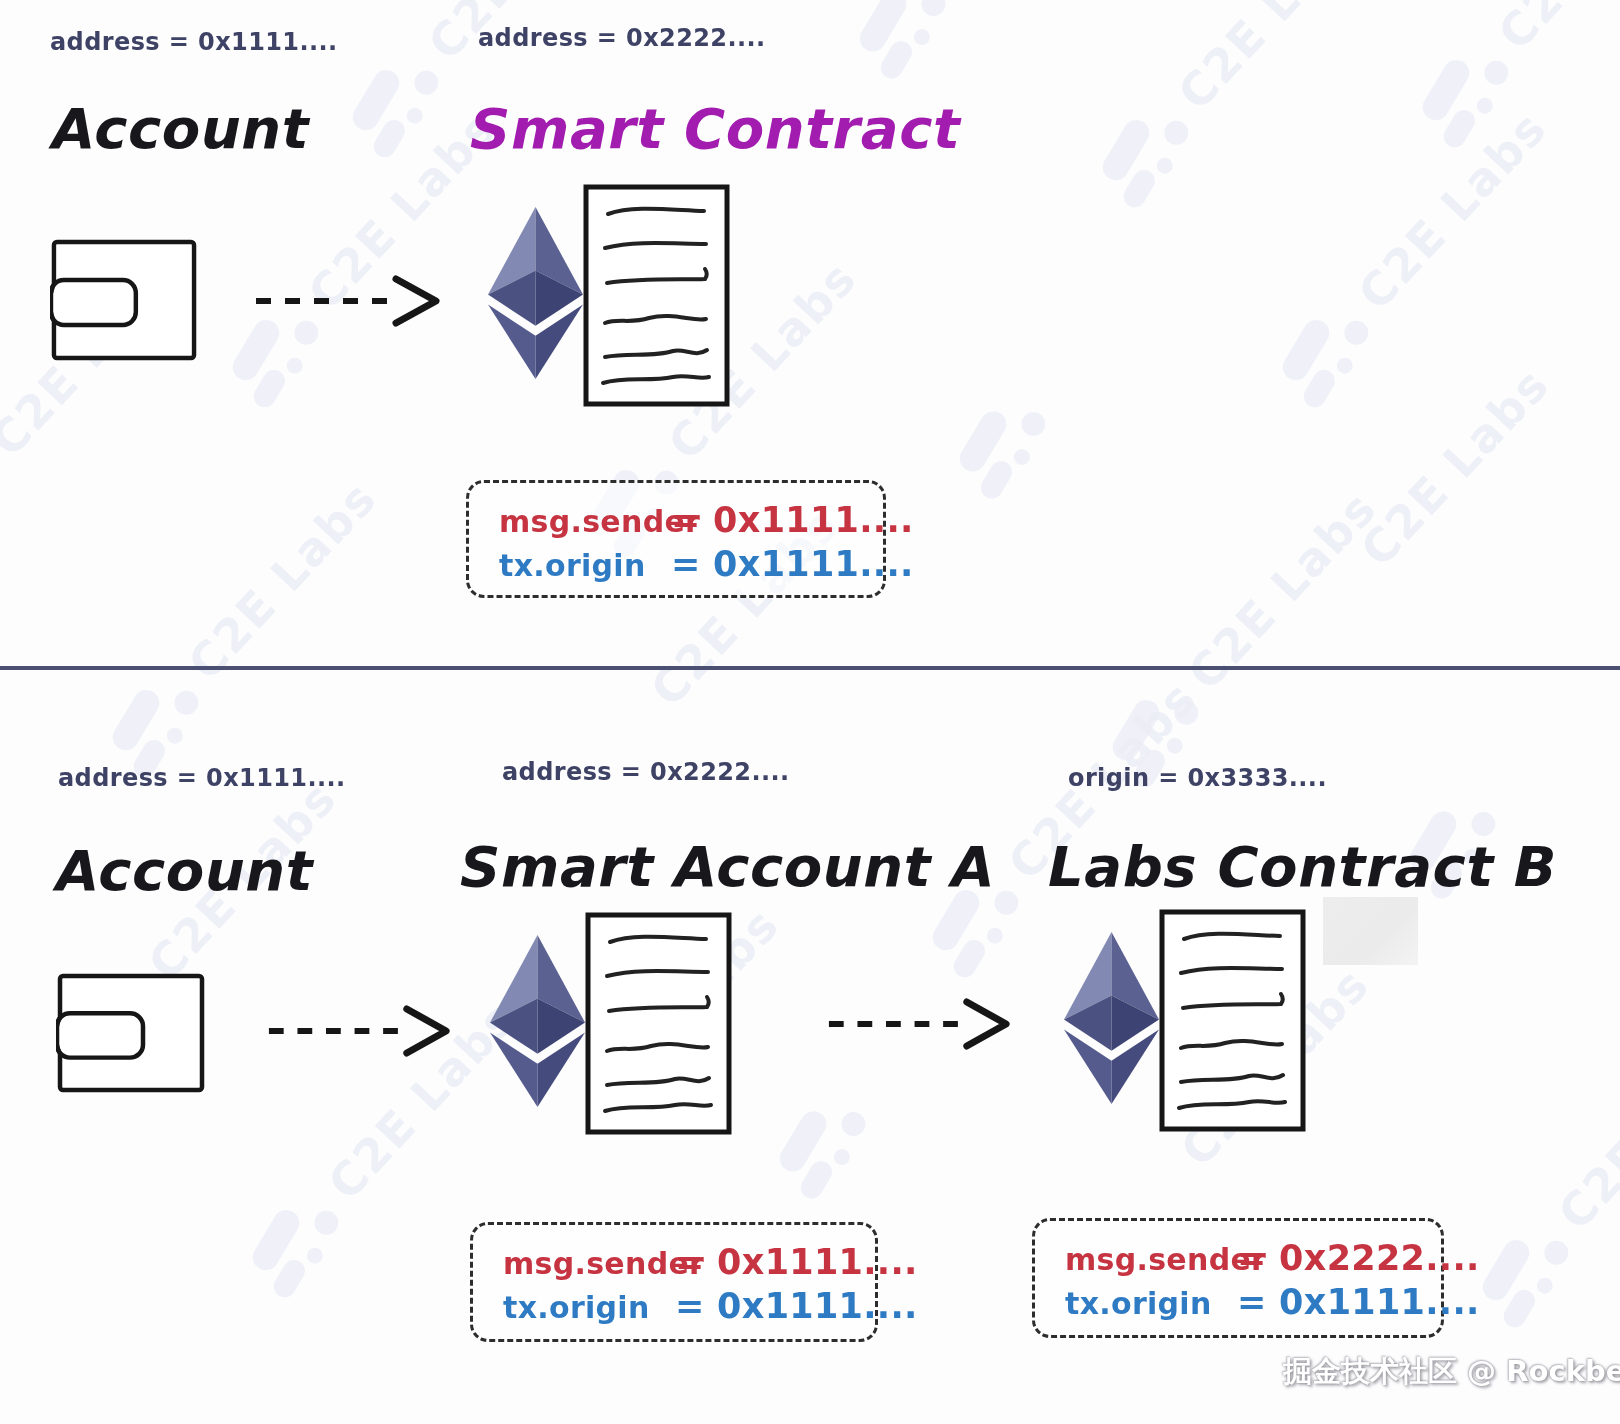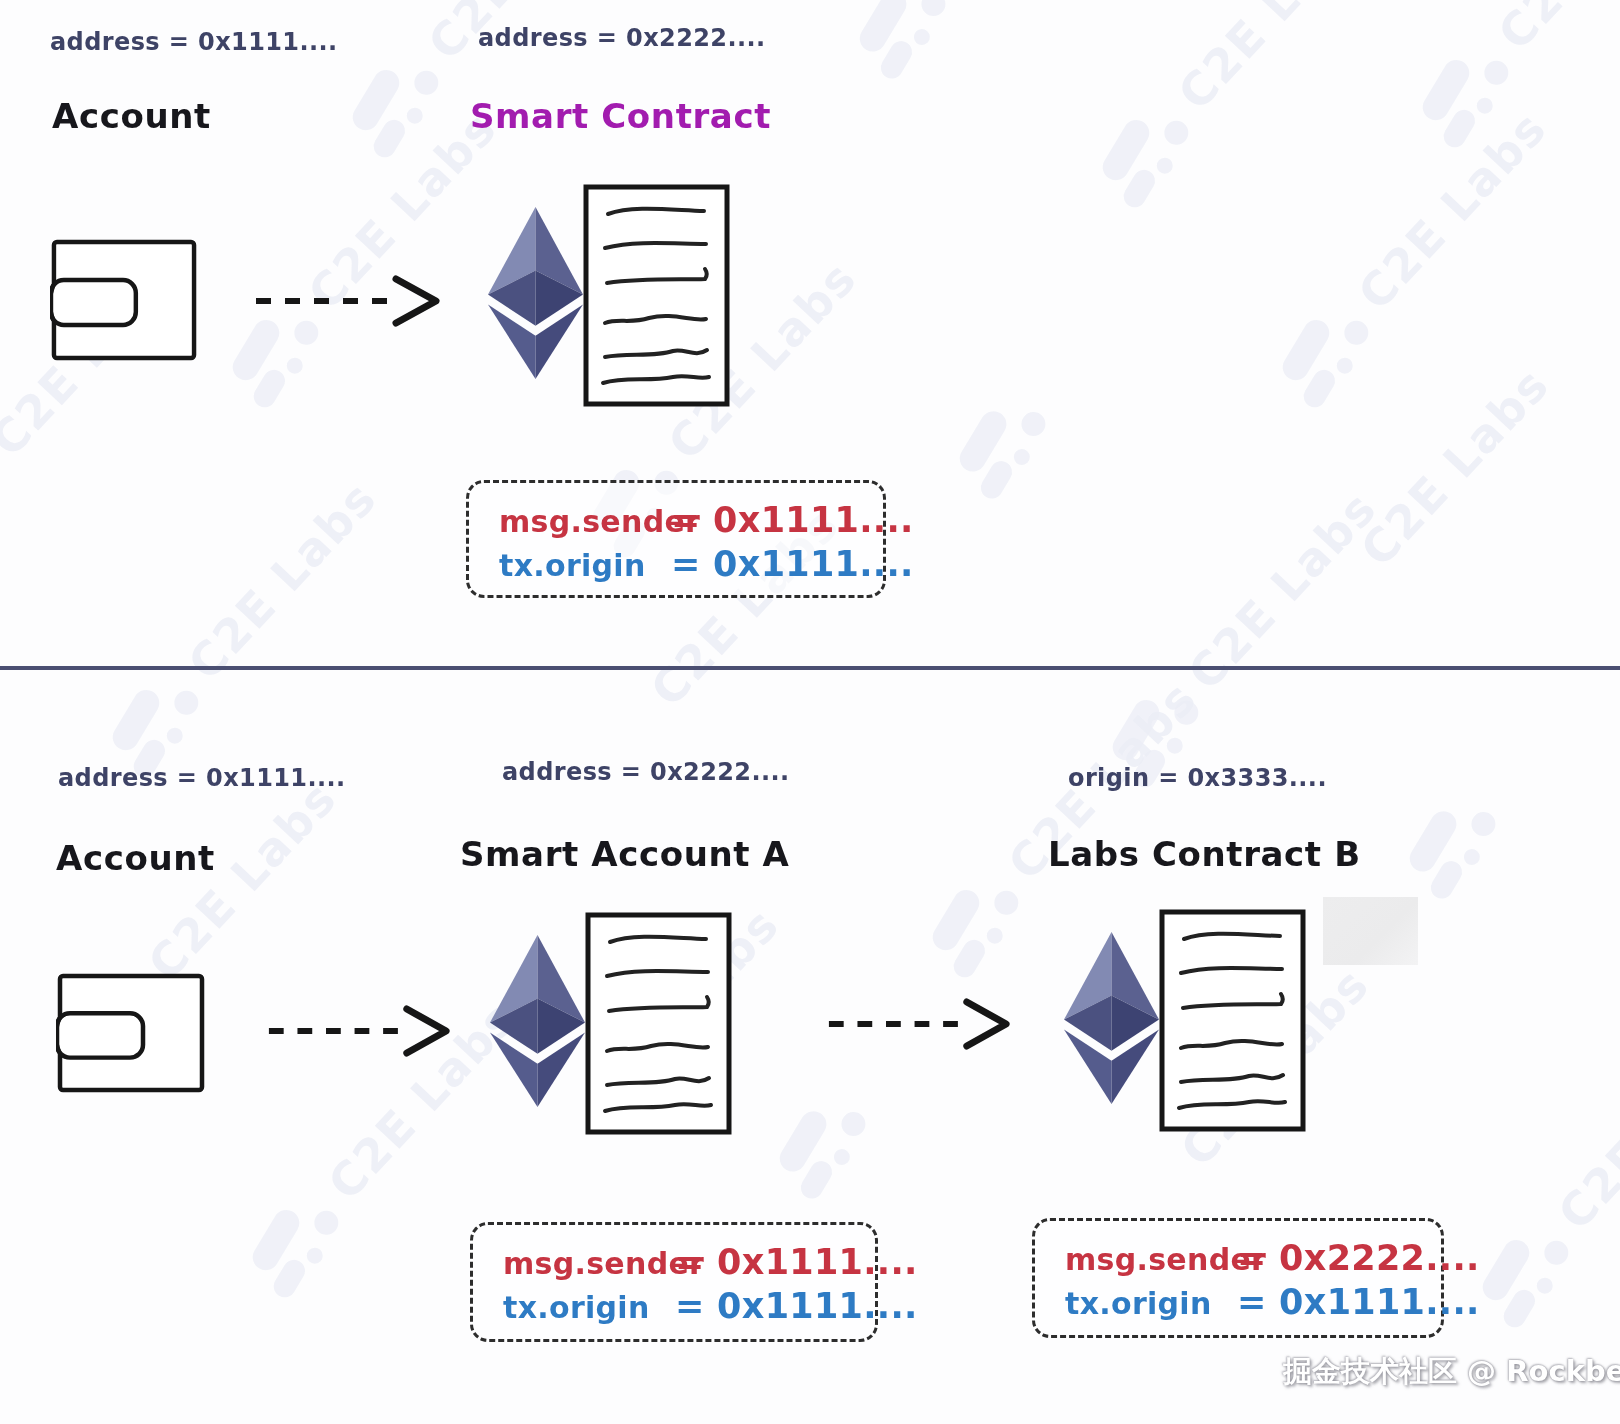--- a/index.html
+++ b/index.html
@@ -21,21 +21,21 @@
   .wm-logo i{position:absolute;display:block;background:#eef0f7;}
   .wm-logo .b1{width:66px;height:26px;border-radius:13px;left:6px;top:18px;transform:rotate(-12deg);}
   .wm-logo .b2{width:40px;height:22px;border-radius:11px;left:0px;top:56px;transform:rotate(-12deg);}
   .wm-logo .d1{width:24px;height:24px;border-radius:50%;left:74px;top:44px;}
   .wm-logo .d2{width:16px;height:16px;border-radius:50%;left:46px;top:62px;}
   
   .addr{
     font-size:24px;font-weight:600;letter-spacing:.4px;white-space:nowrap;z-index:2;
   }
   .heading{
-    font-size:34px;font-weight:700;letter-spacing:.6px;white-space:nowrap;z-index:2;
+    font-size:56px;font-weight:700;letter-spacing:.6px;white-space:nowrap;z-index:2;font-style:italic;
   }
   
   .rbox{
     border:3.5px dashed #2d2d2d;border-radius:18px;background:rgba(255,255,255,.55);
     box-sizing:border-box;padding:17px 0 0 30px;z-index:2;
   }
   .rrow{display:flex;align-items:baseline;height:44px;}
   .rlabel{width:172px;font-size:30px;font-weight:700;letter-spacing:.3px;white-space:nowrap;flex:0 0 auto;}
   .rvalue{font-size:35px;font-weight:700;letter-spacing:.3px;white-space:nowrap;}
   

